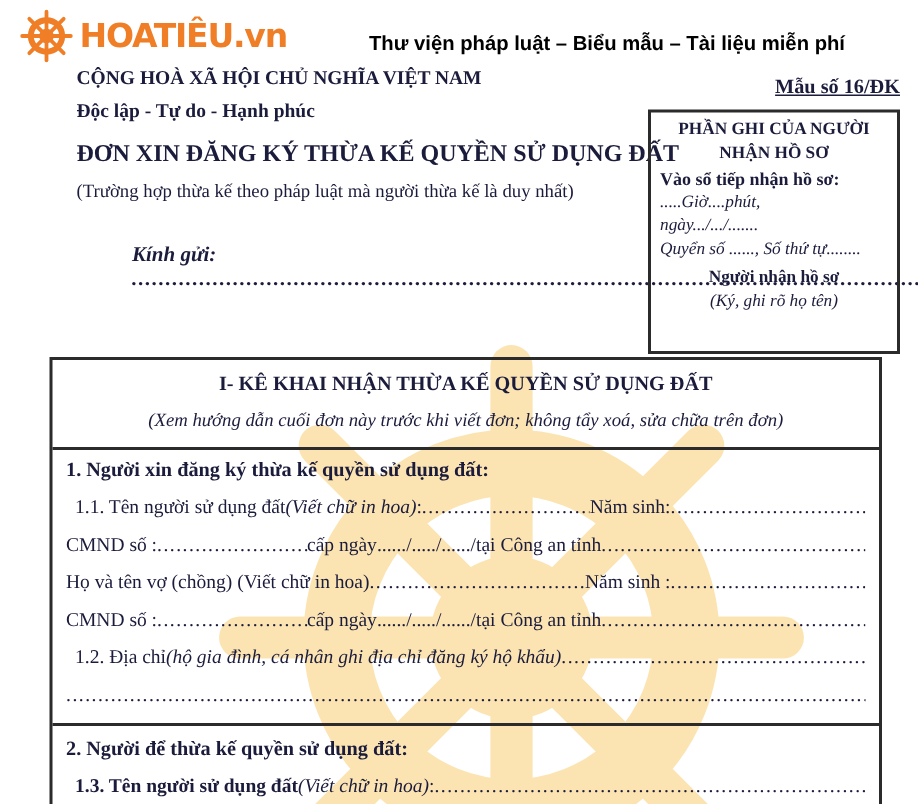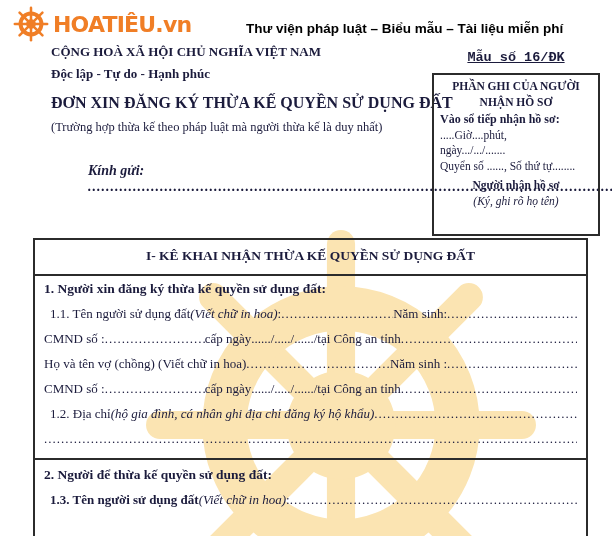--- a/index.html
+++ b/index.html
@@ -17,27 +17,27 @@
     font-family:"Liberation Sans","DejaVu Sans",sans-serif;font-weight:bold;font-size:13.5px;color:#000000;}
   
   .nh{position:absolute;left:30px;top:44px;width:406px;text-align:left;z-index:1;margin-left:21px;}
   .nh-country{font-weight:bold;font-size:13px;}
   .nh-motto{font-weight:bold;font-size:13px;margin-top:6px;}
   .doc-title{font-weight:bold;font-size:16px;margin-top:12px;}
   .doc-subtitle{font-size:12.5px;margin-top:8px;}
   .salutation{position:absolute;left:88px;top:163px;width:300px;display:flex;align-items:baseline;z-index:1;
     font-weight:bold;font-style:italic;font-size:14px;flex-direction:column;}
   
-  .form-code{position:absolute;left:432px;top:50px;width:168px;text-align:center;z-index:1;
-    font-weight:bold;font-size:13.5px;text-decoration:underline;font-family:Liberation Mono, monospace;}
+  .form-code{position:absolute;left:432px;top:50px;width:168px;text-align:right;z-index:1;
+    font-weight:bold;font-size:13.5px;text-decoration:underline;}
   .rbox{position:absolute;left:432px;top:73px;width:168px;height:163px;border:2px solid #2b2b2b;
     padding:4px 6px;box-sizing:border-box;z-index:1;font-size:11.5px;line-height:15.5px;}
   .rbox-title{font-weight:bold;text-align:center;margin-bottom:2px;}
   .rbox-intake{font-weight:bold;font-size:12px;}
-  .rbox-it{}
+  .rbox-it{font-style:italic;}
   .rbox-receiver{font-weight:bold;text-align:center;margin-top:4px;}
   .rbox-sign{font-style:italic;text-align:center;}
   
   .tbl{position:absolute;left:33px;top:238px;width:555px;height:332px;border:2px solid #2b2b2b;
     box-sizing:border-box;z-index:1;}
   .tbl-head{text-align:center;border-bottom:2px solid #2b2b2b;padding:8px 4px 10px;}
   .tbl-head-title{font-weight:bold;font-size:13.5px;}
   .tbl-head-note{font-style:italic;font-size:12.5px;margin-top:9px;}
   .sec{padding:5px 9px 2px;border-bottom:2px solid #2b2b2b;}
   .sec:last-child{border-bottom:none;}
@@ -101,20 +101,21 @@
     <div class="rbox-it">.....Giờ....phút,</div>
     <div class="rbox-it">ngày.../.../.......</div>
     <div class="rbox-it">Quyển số ......, Số thứ tự........</div>
     <div class="rbox-receiver">Người nhận hồ sơ</div>
     <div class="rbox-sign">(Ký, ghi rõ họ tên)</div>
   </div>
 
   <div class="tbl">
     <div class="tbl-head">
       <div class="tbl-head-title">I- KÊ KHAI NHẬN THỪA KẾ QUYỀN SỬ DỤNG ĐẤT</div>
+      <div class="tbl-head-note">(Xem hướng dẫn cuối đơn này trước khi viết đơn; không tẩy xoá, sửa chữa trên đơn)</div>
     </div>
 
     <div class="sec">
       <div class="fline head">1. Người xin đăng ký thừa kế quyền sử dụng đất:</div>
       <div class="fline indent">
         <span>1.1. Tên người sử dụng đất </span>
           <span class="it">(Viết chữ in hoa)</span>
           <span>:</span>
         <span class="dots">........................................................................................................................................................................................................................................</span>
         <span>Năm sinh:</span>

